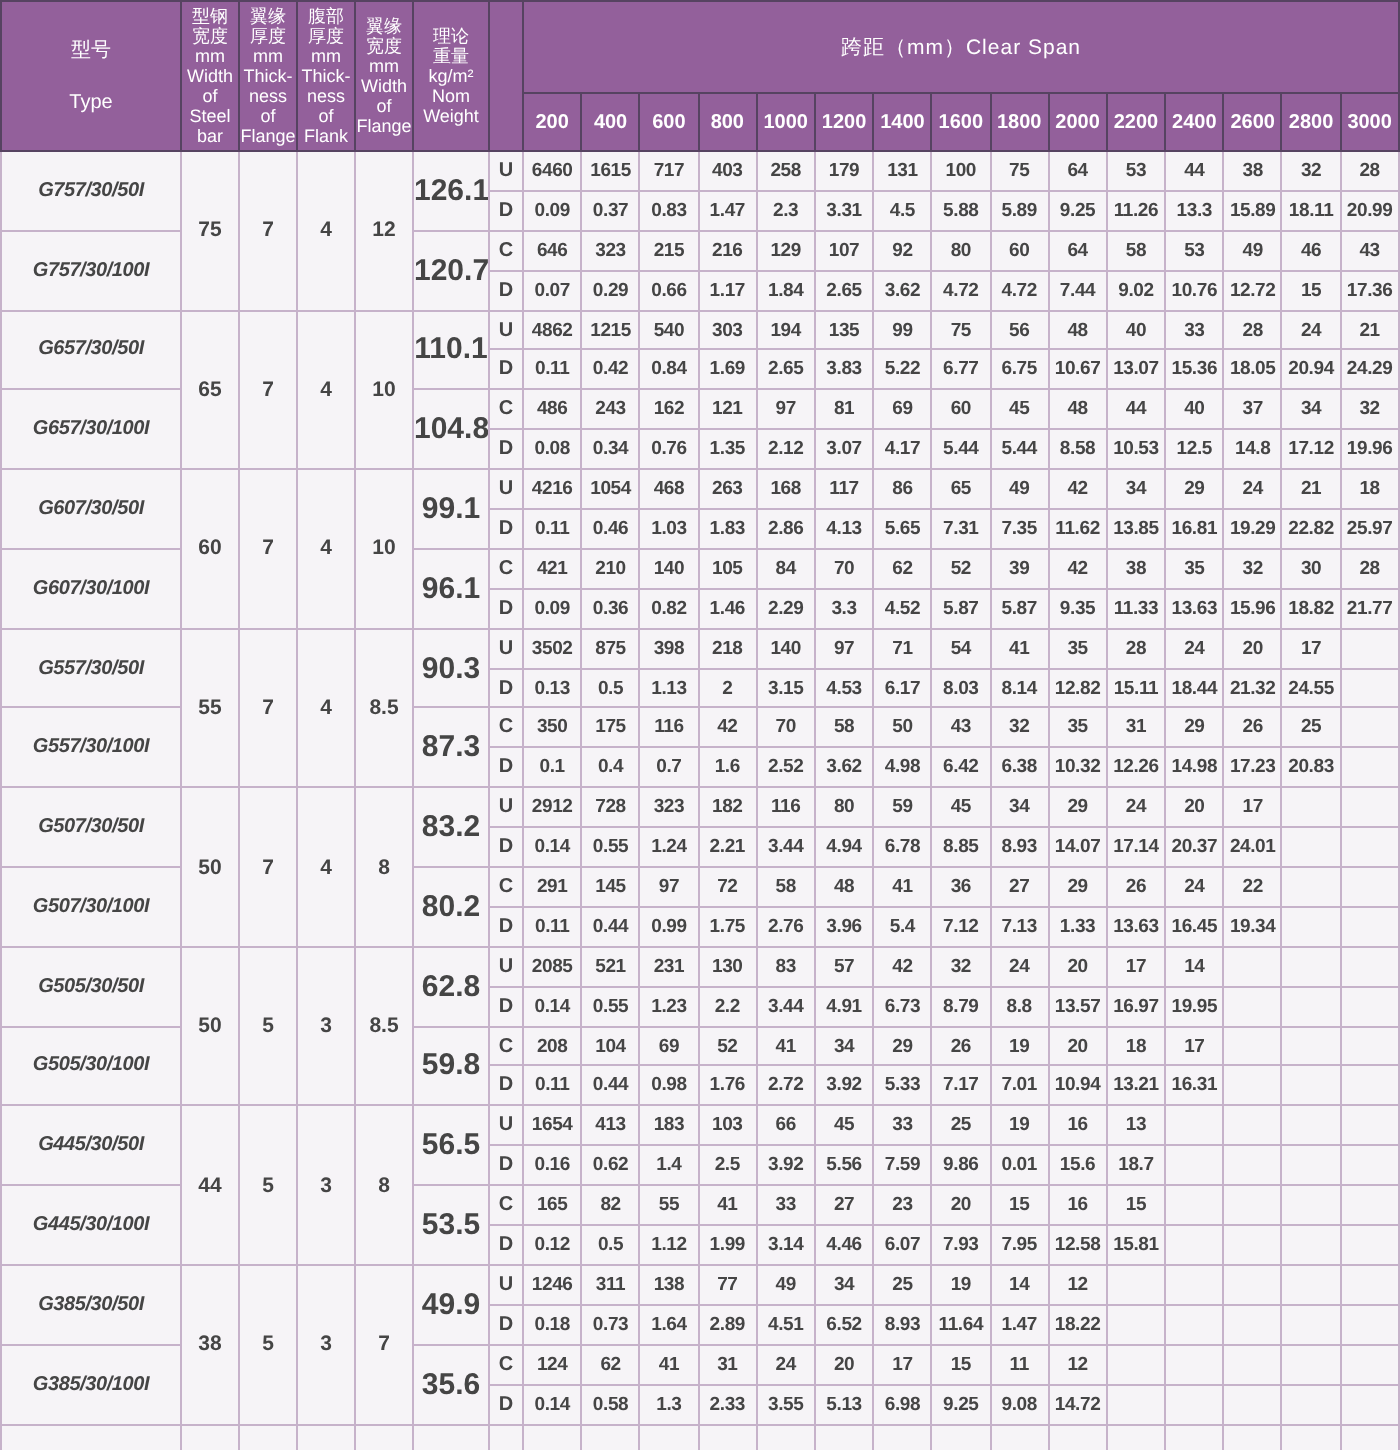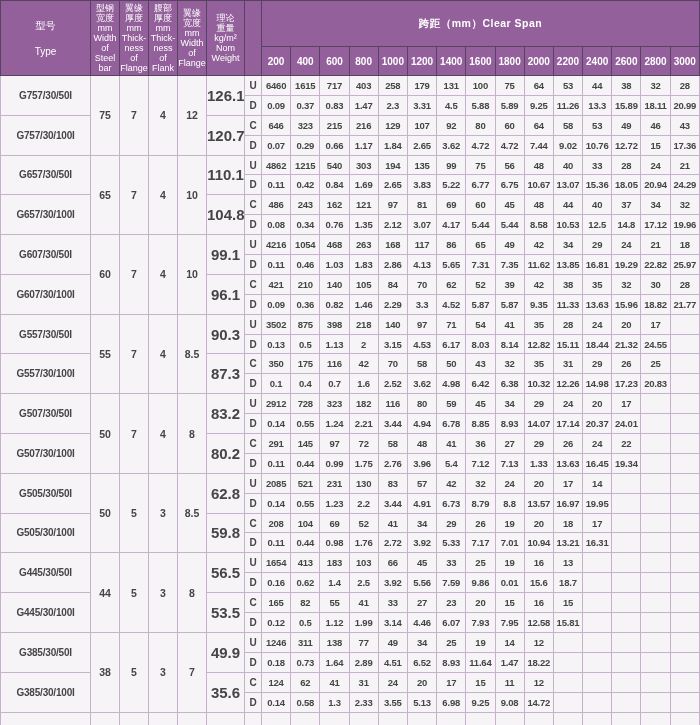--- a/index.html
+++ b/index.html
@@ -5,31 +5,31 @@
   :root{
     --header-bg:#93609b; --header-text:#ffffff; --header-grid:#564361;
     --body-bg:#f6f4f7; --grid-light:#c6b2ca; --grid-dark:#8f7296; --text:#454545;
   }
   *{margin:0;padding:0;box-sizing:border-box;}
   html,body{background:#ffffff;}
   body{width:700px;height:725px;overflow:hidden;font-family:"Liberation Sans",sans-serif;}
   .page{width:700px;height:725px;overflow:hidden;}
   table{width:700px;border-collapse:collapse;table-layout:fixed;background:var(--body-bg);border:1px solid var(--grid-dark);}
   th,td{border:1px solid var(--grid-light);text-align:center;vertical-align:middle;color:var(--text);padding:0;overflow:hidden;}
-  thead th{background:var(--header-bg);color:var(--header-text);border:1px solid var(--header-grid);font-weight:bold;}
+  thead th{background:var(--header-bg);color:var(--header-text);border:1px solid var(--header-grid);font-weight:normal;}
   thead tr:first-child{height:46px;}
   thead tr:last-child{height:29px;}
   .hdr{font-size:9px;line-height:1.12;white-space:pre-line;font-weight:normal;}
   .type-hdr{font-size:10px;line-height:1.3;}
   .span-title{font-size:10.5px;letter-spacing:.5px;}
   .span-num{font-size:10px;font-weight:bold;text-align:center;}
   thead tr:last-child th{border-bottom:1px solid var(--header-grid);}
   tbody tr{height:19.9px;}
   tbody th,tbody td{font-weight:bold;background:var(--body-bg);}
-  .type-cell{font-size:10px;letter-spacing:-0.2px;}
+  .type-cell{font-size:10px;letter-spacing:-0.2px;font-style:italic;}
   .spec-cell{font-size:10.5px;}
   .weight-cell{font-size:15px;}
   .letter-cell{font-size:10px;}
   .value-cell{font-size:9.5px;letter-spacing:-0.2px;}
   tr.group-start>th,tr.group-start>td{border-top:1px solid var(--grid-dark);}
   tr.partial{height:13px;}
 </style>
 </head>
 <body>
 

